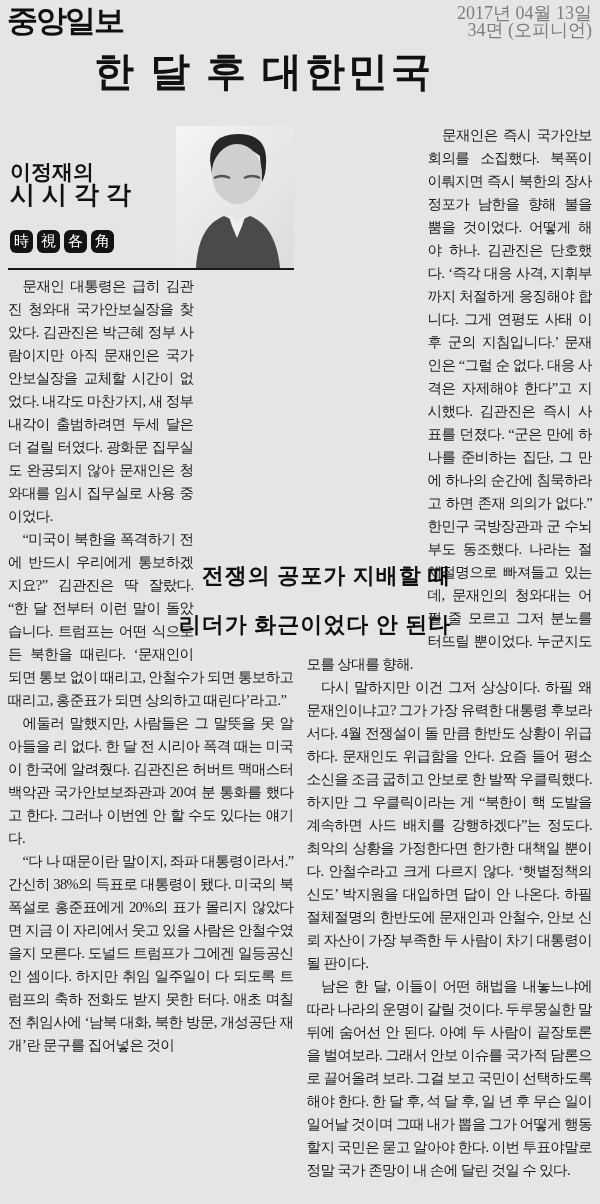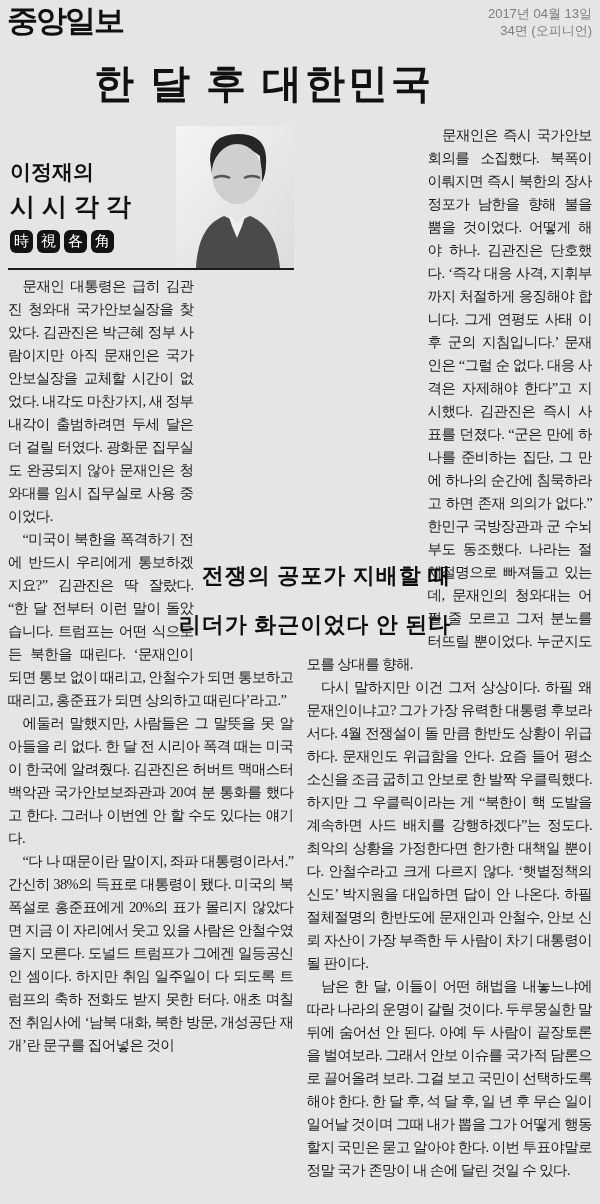--- a/index.html
+++ b/index.html
@@ -14,25 +14,25 @@
   
   .logo{
     position:absolute;top:1px;left:7px;
     font-family:"Liberation Sans","DejaVu Sans",sans-serif;
     font-weight:800;font-size:31px;letter-spacing:-2px;
     color:#101010;transform:scaleY(.98);transform-origin:top left;
   }
   .dateblock{
     position:absolute;top:5px;right:8px;
     text-align:right;
-    font-family:Liberation Sans, sans-serif;
-    font-size:13px;line-height:17px;color:#7d7d7d;
+    font-family:Liberation Serif, serif;
+    font-size:18px;line-height:17px;color:#7d7d7d;
   }
   .headline{
-    position:absolute;top:56px;left:0;width:528px;
+    position:absolute;top:44px;left:0;width:528px;
     margin:0;text-align:center;
     font-size:40px;font-weight:700;letter-spacing:3px;
     color:#111;
   }
   
   .columns{
     position:absolute;top:118px;left:8px;right:8px;bottom:0;
     display:flex;gap:13px;
   }
   .col{width:287px;min-width:0;}
@@ -47,21 +47,21 @@
   .cutout-left{float:right;width:100px;height:117px;margin-top:252px;}
   .cutout-right{float:left;width:121px;height:116px;margin-top:413px;}
   
   .author{position:relative;height:150px;margin-bottom:0;}
   .author-name{
     position:absolute;top:40px;left:2px;
     font-family:Liberation Sans, sans-serif;
     font-weight:700;font-size:21px;letter-spacing:0;color:#111;
   }
   .author-col{
-    position:absolute;top:72px;left:2px;
+    position:absolute;top:60px;left:2px;
     font-family:"Liberation Sans","DejaVu Sans",sans-serif;
     font-weight:700;font-size:25px;letter-spacing:7px;color:#111;
   }
   .hanja-row{position:absolute;top:112px;left:2px;display:flex;gap:4px;}
   .hanja{
     width:23px;height:23px;border-radius:6px;background:#131313;
     color:#fff;font-size:15px;line-height:23px;text-align:center;
     font-family:"Liberation Serif","DejaVu Serif",serif;
   }
   .photo{position:absolute;top:8px;right:0;width:118px;height:142px;overflow:hidden;}

